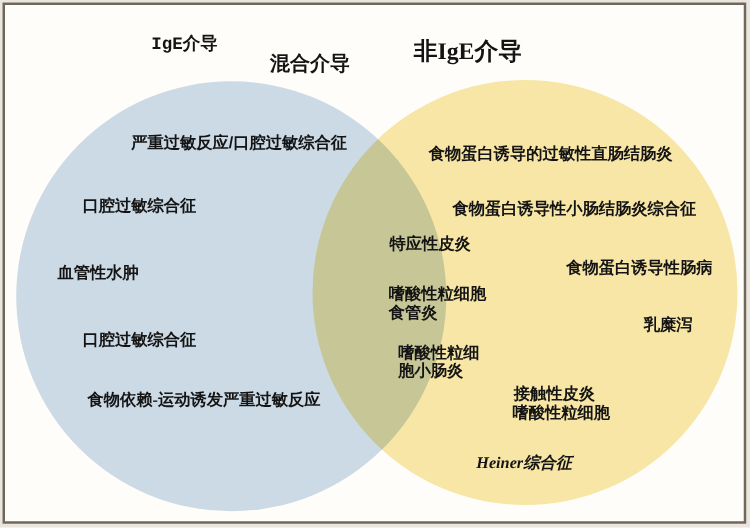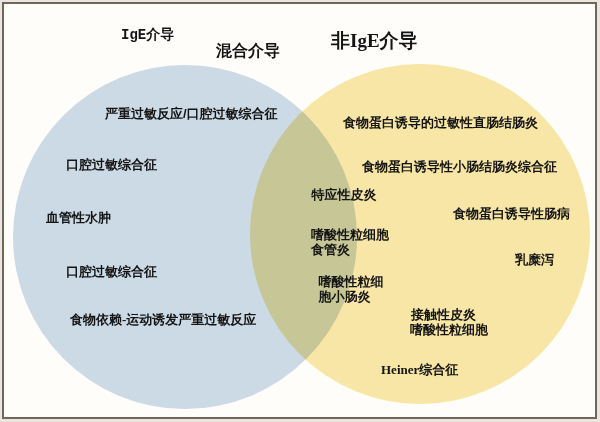--- a/index.html
+++ b/index.html
@@ -117,19 +117,19 @@
         </div>
         <div class="label" style="left: 511px; top: 248px;">
           <div>乳糜泻</div>
         </div>
         <div class="label" style="left: 407px; top: 303px;">
           <div>接触性皮炎</div>
         </div>
         <div class="label" style="left: 406px; top: 318px;">
           <div>嗜酸性粒细胞</div>
         </div>
-        <div class="label serif" style="left: 377px; top: 358px;">
+        <div class="label serif" style="left: 377px; top: 358px; font-style: italic;">
           <div>Heiner综合征</div>
         </div>
       </div>
 
   </div>
 </div>
 
 </body></html>

